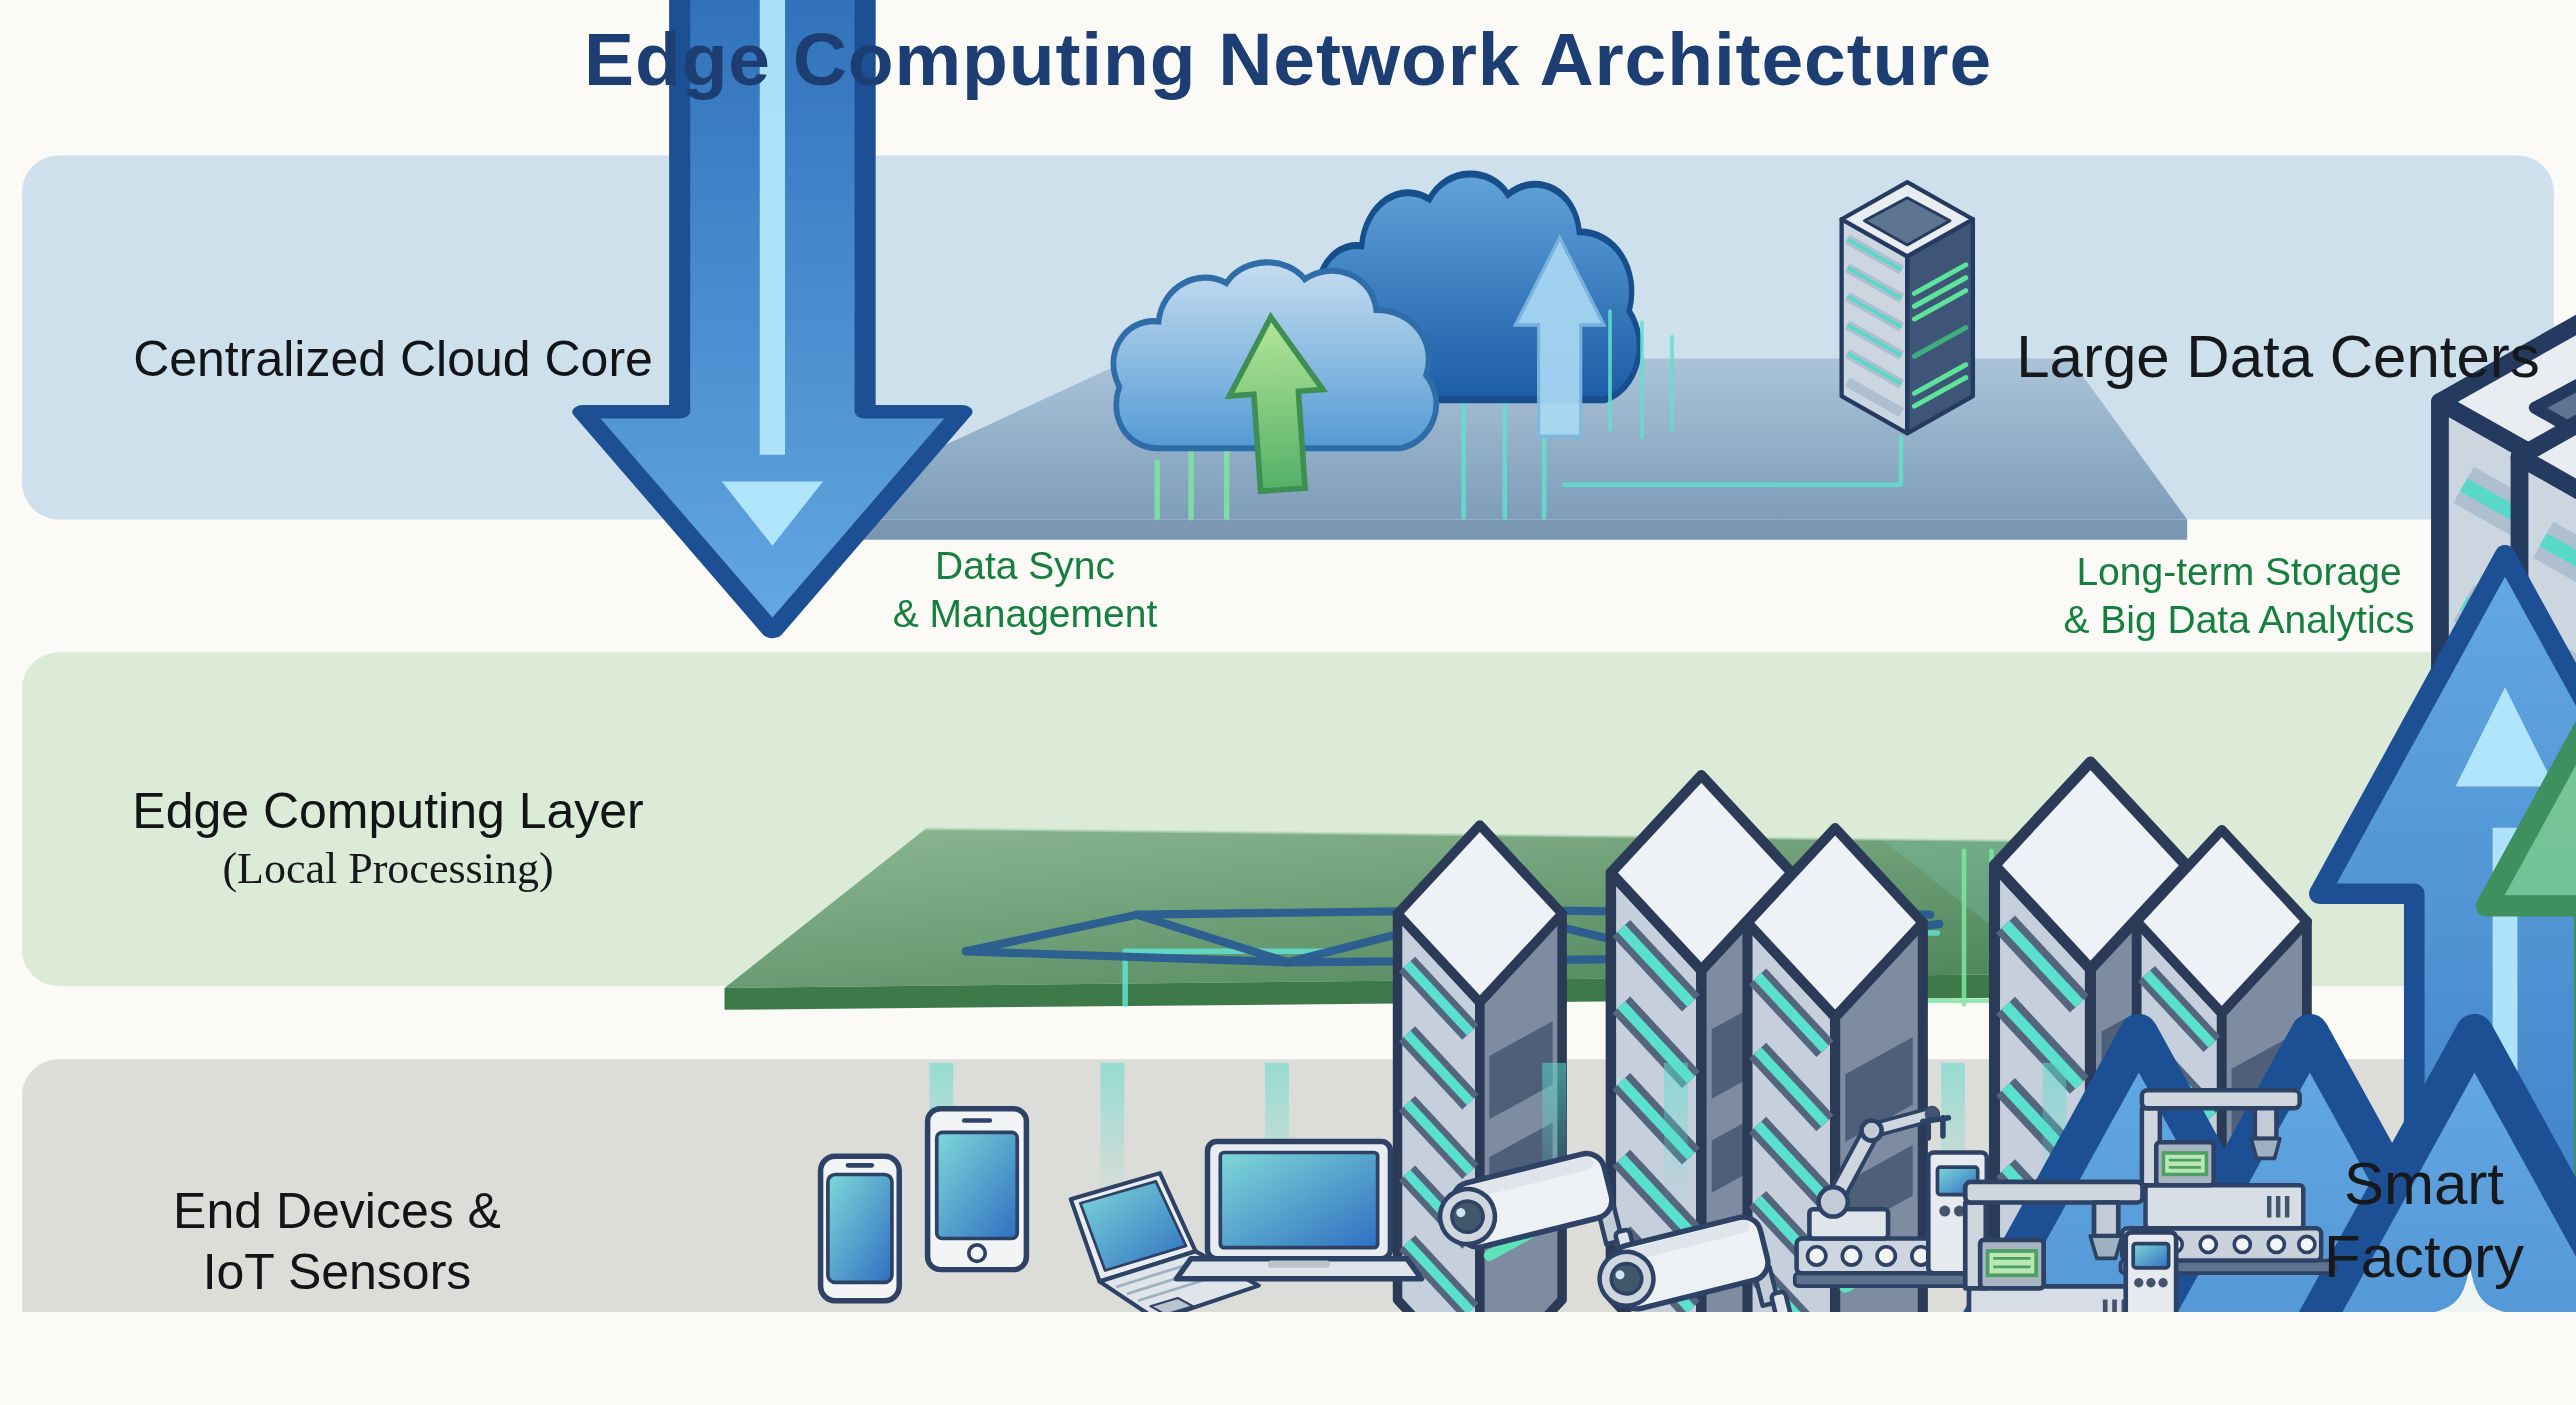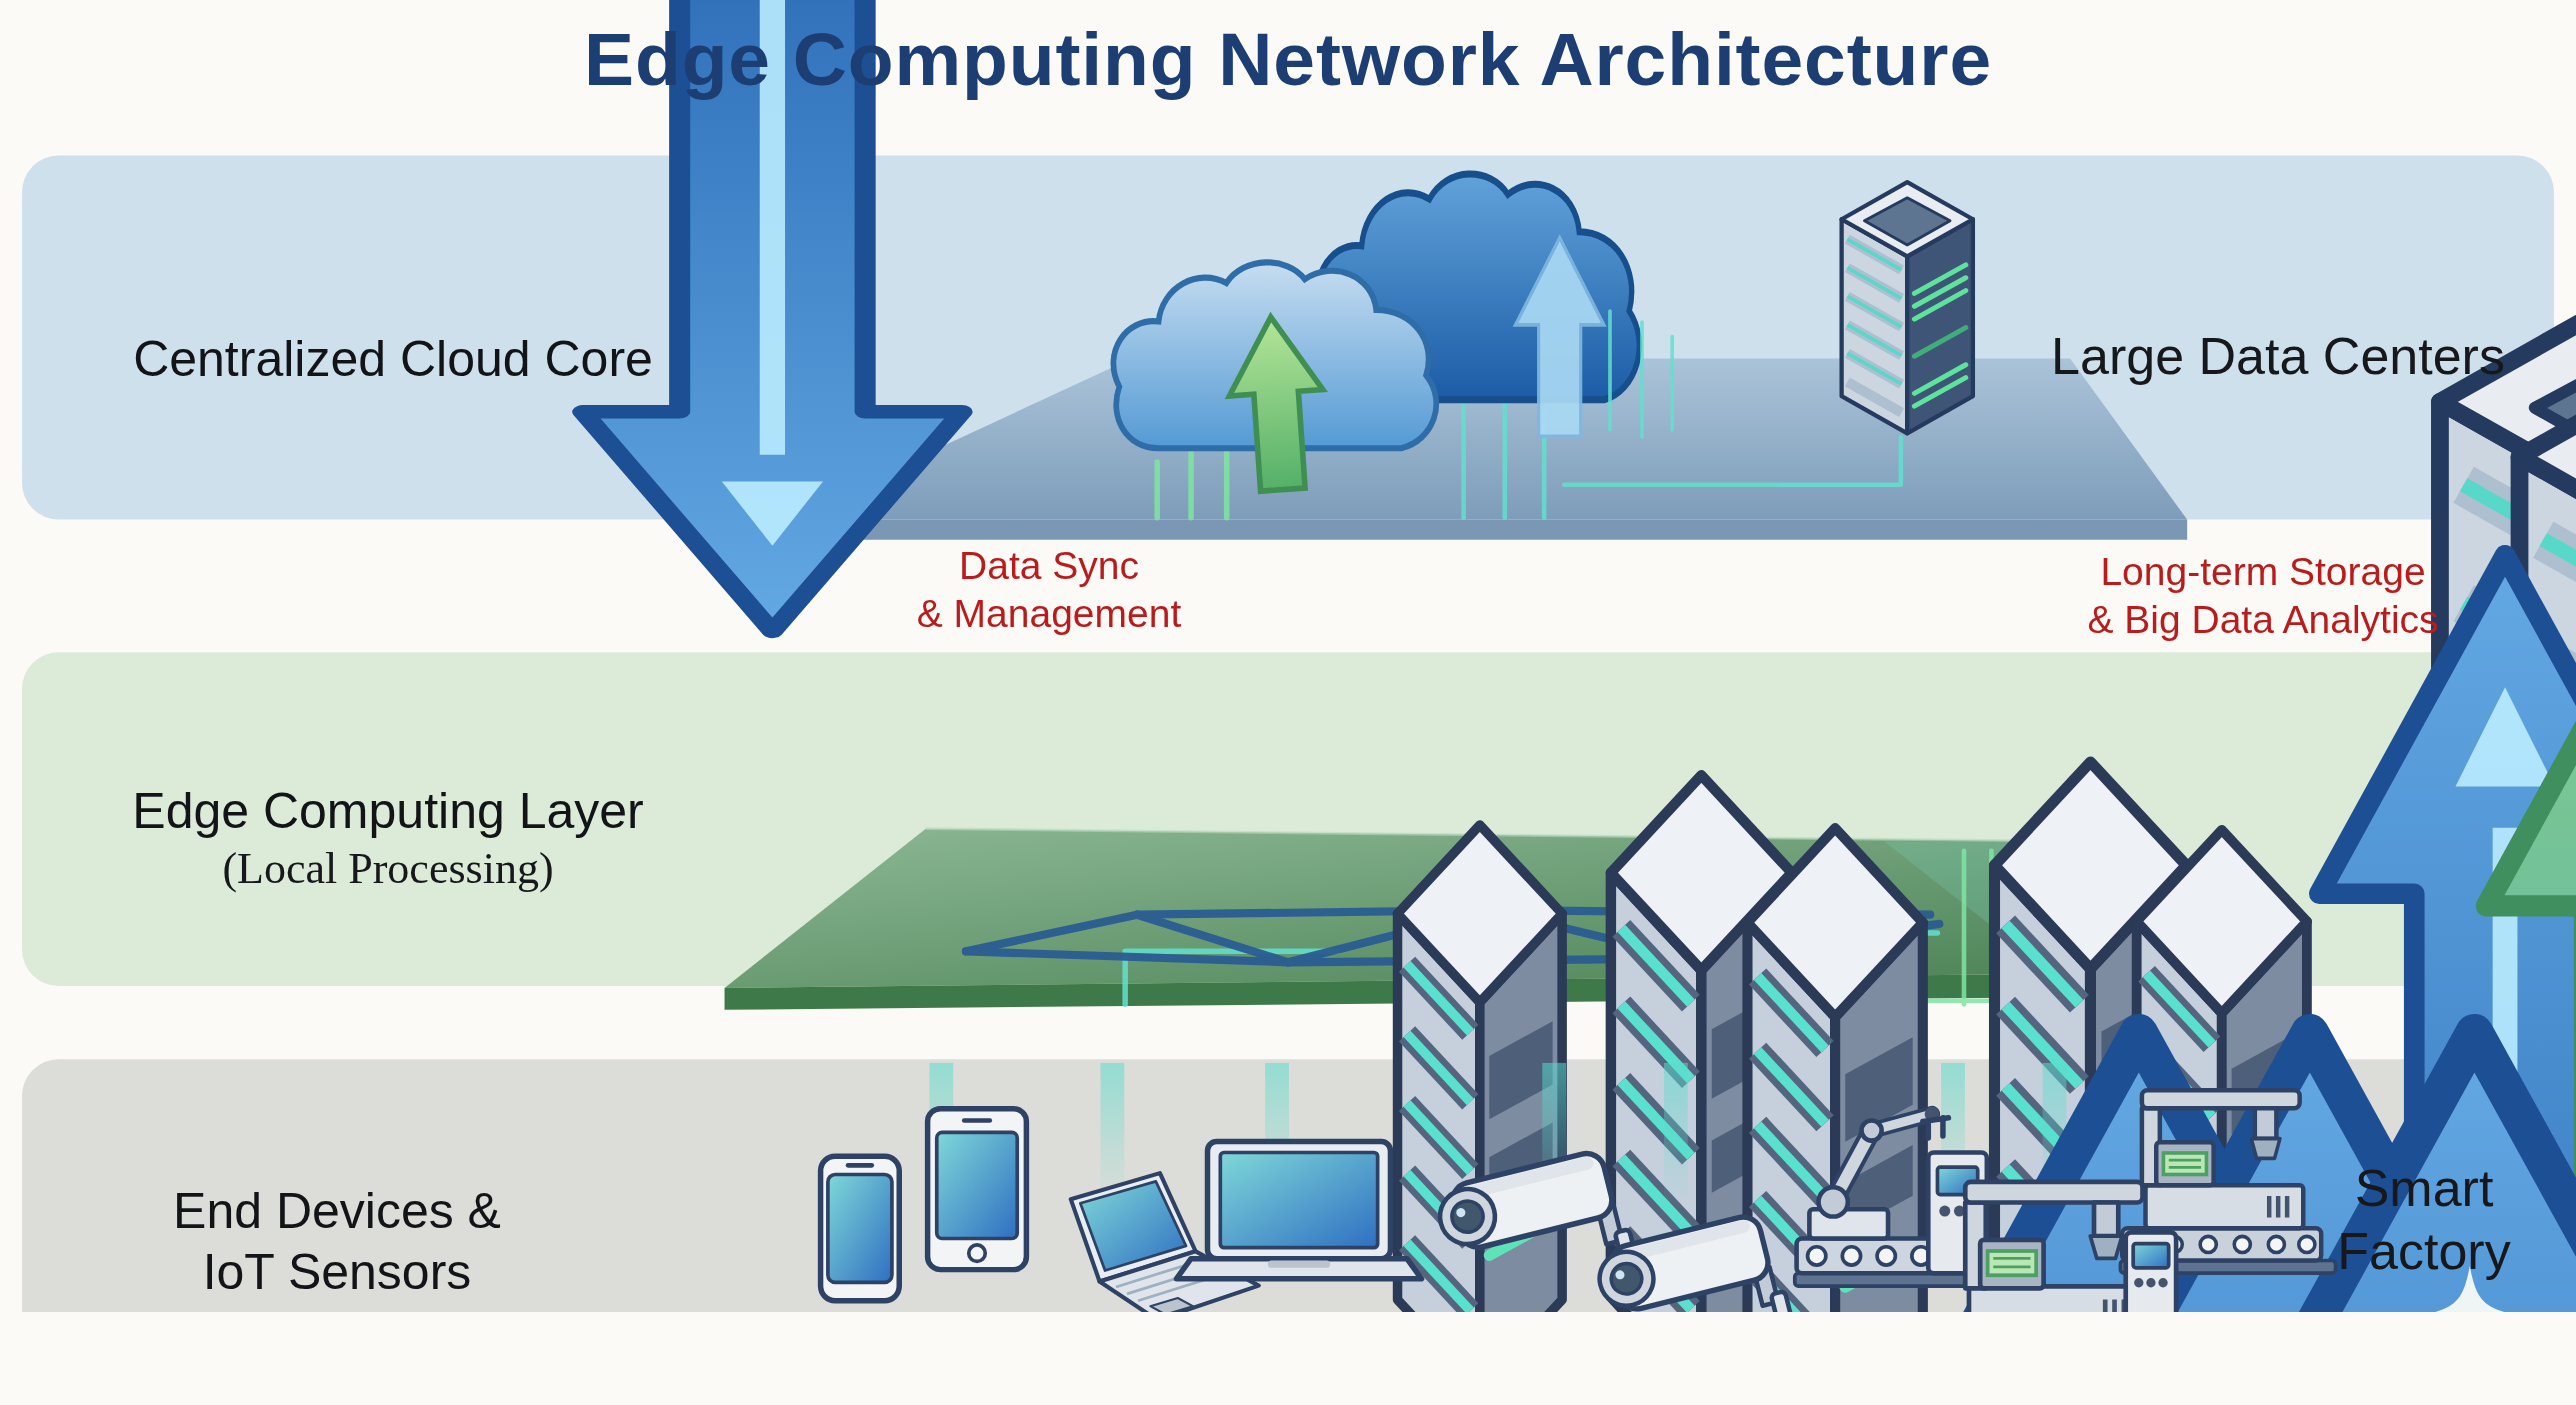--- a/index.html
+++ b/index.html
@@ -6,22 +6,22 @@
   .canvas{
     position:relative;width:2576px;height:1312px;overflow:hidden;
     background:var(--page-bg,#fbfaf7);
     font-family:"Liberation Sans",sans-serif;color:var(--text-dark,#17191c);
   }
   .art{position:absolute;left:0;top:0;width:2576px;height:1405px;}
   .lbl{position:absolute;transform:translate(-50%,-50%);text-align:center;white-space:nowrap;line-height:1.22;}
   .title{font-size:75px;font-weight:700;color:var(--title-navy,#1d3e73);letter-spacing:0.9px;}
   .layer-label{font-size:50px;font-weight:400;color:#121417;}
   .layer-sublabel{font-size:44px;font-weight:400;color:#16181b;font-family:Liberation Serif, serif;}
-  .right-label{font-size:52px;font-weight:500;color:#16181b;}
-  .note{font-size:39px;font-weight:400;color:#b91c1c;margin-left:24px;}
+  .right-label{font-size:60px;font-weight:500;color:#16181b;}
+  .note{font-size:39px;font-weight:400;color:#15803d;}
   .band{stroke:none;}
   .band-cloud{fill:var(--band-cloud,#cfe0ed);}
   .band-edge{fill:var(--band-edge,#dcead8);}
   .band-devices{fill:var(--band-devices,#dcdcd8);}
   .mesh{stroke:var(--mesh-blue,#2a5d92);stroke-width:9;stroke-linecap:round;opacity:.95;}
   .glow-t{stroke:var(--glow-teal,#62e0cf);fill:none;stroke-linecap:round;stroke-linejoin:round;opacity:.85;}
   .glow-g{stroke:var(--glow-green,#7fe6a0);fill:none;stroke-linecap:round;stroke-linejoin:round;opacity:.85;}
   .ol{stroke:#2e4266;stroke-linejoin:round;stroke-linecap:round;}
 </style>
 </head>

